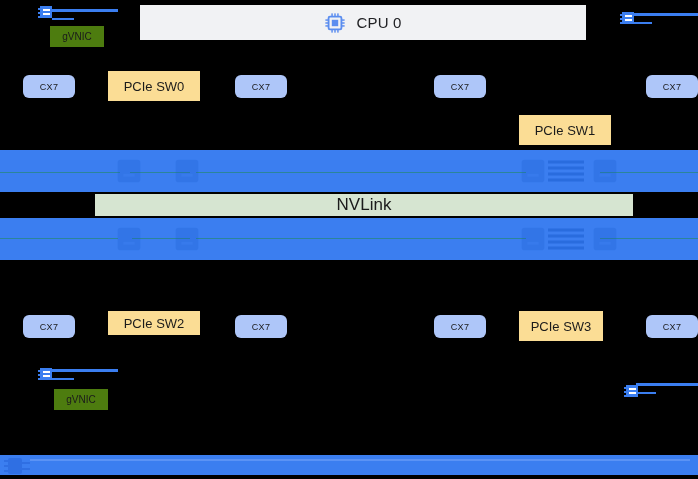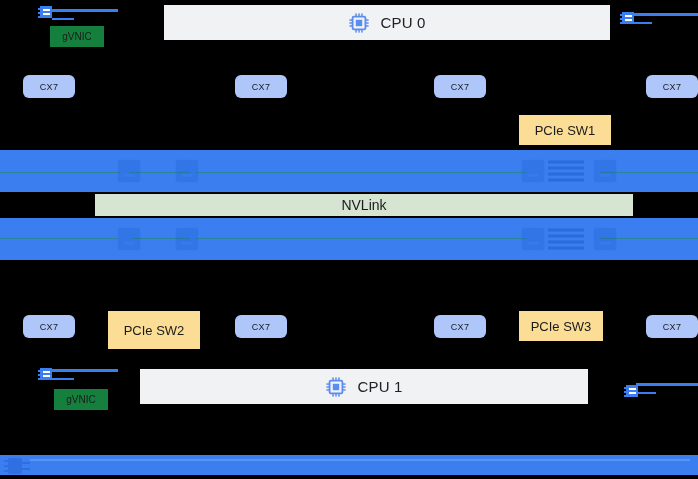--- a/index.html
+++ b/index.html
@@ -44,35 +44,35 @@
   }
   .pcie {
     background: #fbdd95;
     display: flex;
     align-items: center;
     justify-content: center;
     font-size: 13px;
     color: #1b1b1b;
   }
   .gvnic {
-    background: #15803d;
+    background: #4d7c0f;
     display: flex;
     align-items: center;
     justify-content: center;
     font-size: 10px;
     color: #1b1b1b;
   }
 
   
   .nvlink {
     background: #d6e5d1;
     display: flex;
     align-items: center;
     justify-content: center;
-    font-size: 14px;
+    font-size: 17px;
     color: #1b1b1b;
   }
 
   
   .gpu-band {
     background: #3b7ef0;
     overflow: hidden;
   }
   .gpu-band-inner {
     position: relative;
@@ -127,21 +127,21 @@
       <rect x="0" y="10" width="4" height="2" fill="#3b7ef0"></rect>
       <rect x="0" y="14" width="4" height="2" fill="#3b7ef0"></rect>
       <rect x="5" y="7" width="7" height="2" fill="#ffffff"></rect>
       <rect x="5" y="11" width="7" height="2" fill="#ffffff"></rect>
     </svg>
     <div class="nic-wire" style="left:14px; top:7px; width:66px;"></div>
     <div class="nic-wire" style="left:14px; top:16px; width:22px; height:2px;"></div>
   </div>
   <div class="abs gvnic" style="left:50px; top:26px; width:54px; height:21px;">gVNIC</div>
 
-  <div class="abs cpu-bar" style="left:140px; top:5px; width:446px; height:35px;margin-left:24px;">
+  <div class="abs cpu-bar" style="left:140px; top:5px; width:446px; height:35px;">
     <svg width="22" height="22" viewBox="0 0 24 24">
       <rect x="5" y="5" width="14" height="14" rx="1.5" fill="none" stroke="#5b8def" stroke-width="2"></rect>
       <rect x="8.5" y="8.5" width="7" height="7" fill="#5b8def"></rect>
       <g fill="#5b8def">
         <rect x="8" y="1.5" width="1.6" height="3"></rect>
         <rect x="11.2" y="1.5" width="1.6" height="3"></rect>
         <rect x="14.4" y="1.5" width="1.6" height="3"></rect>
         <rect x="8" y="19.5" width="1.6" height="3"></rect>
         <rect x="11.2" y="19.5" width="1.6" height="3"></rect>
         <rect x="14.4" y="19.5" width="1.6" height="3"></rect>
@@ -163,20 +163,21 @@
       <rect x="0" y="10" width="4" height="2" fill="#3b7ef0"></rect>
       <rect x="0" y="14" width="4" height="2" fill="#3b7ef0"></rect>
       <rect x="5" y="7" width="7" height="2" fill="#ffffff"></rect>
       <rect x="5" y="11" width="7" height="2" fill="#ffffff"></rect>
     </svg>
     <div class="nic-wire" style="left:12px; top:11px; width:66px;"></div>
     <div class="nic-wire" style="left:12px; top:20px; width:20px; height:2px;"></div>
   </div>
 
   <div class="abs cx7" style="left:23px; top:75px; width:52px; height:23px;">CX7</div>
+  <div class="abs pcie" style="left:108px; top:71px; width:92px; height:30px;">PCIe SW0</div>
   <div class="abs cx7" style="left:235px; top:75px; width:52px; height:23px;">CX7</div>
   <div class="abs cx7" style="left:434px; top:75px; width:52px; height:23px;">CX7</div>
   <div class="abs pcie" style="left:519px; top:71px; width:92px; height:30px;margin-top:44px;">PCIe SW1</div>
   <div class="abs cx7" style="left:646px; top:75px; width:52px; height:23px;">CX7</div>
 
   <div class="abs gpu-band" style="left:0px; top:150px; width:698px; height:42px;">
     <div class="gpu-band-inner">
       <div class="gpu-hline" style="left:0px; top:22px; width:120px;"></div>
       <div class="gpu-hline" style="left:130px; top:22px; width:60px;"></div>
       <div class="gpu-hline" style="left:196px; top:22px; width:330px;"></div>
@@ -233,61 +234,40 @@
       <div class="gpu-stack" style="left:548px; width:36px;">
         <i></i>
           <i></i>
           <i></i>
           <i></i>
       </div>
     </div>
   </div>
 
   <div class="abs cx7" style="left:23px; top:315px; width:52px; height:23px;">CX7</div>
-  <div class="abs pcie" style="left:108px; top:311px; width:92px; height:38px;">PCIe SW2</div>
+  <div class="abs pcie" style="left:108px; top:311px; width:92px; height:24px;">PCIe SW2</div>
   <div class="abs cx7" style="left:235px; top:315px; width:52px; height:23px;">CX7</div>
   <div class="abs cx7" style="left:434px; top:315px; width:52px; height:23px;">CX7</div>
   <div class="abs pcie" style="left:519px; top:311px; width:84px; height:30px;">PCIe SW3</div>
   <div class="abs cx7" style="left:646px; top:315px; width:52px; height:23px;">CX7</div>
 
   <div class="abs" style="left:38px; top:364px; width:82px; height:30px;">
     <svg class="nic-icon" style="left:0px; top:0px;" width="30" height="22" viewBox="0 0 30 22">
       <rect x="2" y="4" width="12" height="12" fill="#3b7ef0"></rect>
       <rect x="0" y="6" width="4" height="2" fill="#3b7ef0"></rect>
       <rect x="0" y="10" width="4" height="2" fill="#3b7ef0"></rect>
       <rect x="0" y="14" width="4" height="2" fill="#3b7ef0"></rect>
       <rect x="5" y="7" width="7" height="2" fill="#ffffff"></rect>
       <rect x="5" y="11" width="7" height="2" fill="#ffffff"></rect>
     </svg>
     <div class="nic-wire" style="left:14px; top:5px; width:66px;"></div>
     <div class="nic-wire" style="left:14px; top:14px; width:22px; height:2px;"></div>
   </div>
   <div class="abs gvnic" style="left:54px; top:389px; width:54px; height:21px;">gVNIC</div>
 
-  <div class="abs cpu-bar" style="left:140px; top:369px; width:448px; height:35px;">
-    <svg width="22" height="22" viewBox="0 0 24 24">
-      <rect x="5" y="5" width="14" height="14" rx="1.5" fill="none" stroke="#5b8def" stroke-width="2"></rect>
-      <rect x="8.5" y="8.5" width="7" height="7" fill="#5b8def"></rect>
-      <g fill="#5b8def">
-        <rect x="8" y="1.5" width="1.6" height="3"></rect>
-        <rect x="11.2" y="1.5" width="1.6" height="3"></rect>
-        <rect x="14.4" y="1.5" width="1.6" height="3"></rect>
-        <rect x="8" y="19.5" width="1.6" height="3"></rect>
-        <rect x="11.2" y="19.5" width="1.6" height="3"></rect>
-        <rect x="14.4" y="19.5" width="1.6" height="3"></rect>
-        <rect x="1.5" y="8" width="3" height="1.6"></rect>
-        <rect x="1.5" y="11.2" width="3" height="1.6"></rect>
-        <rect x="1.5" y="14.4" width="3" height="1.6"></rect>
-        <rect x="19.5" y="8" width="3" height="1.6"></rect>
-        <rect x="19.5" y="11.2" width="3" height="1.6"></rect>
-        <rect x="19.5" y="14.4" width="3" height="1.6"></rect>
-      </g>
-    </svg>
-    <span class="cpu-label">CPU 1</span>
-  </div>
 
   <div class="abs" style="left:624px; top:378px; width:74px; height:26px;">
     <svg class="nic-icon" style="left:0px; top:3px;" width="30" height="22" viewBox="0 0 30 22">
       <rect x="2" y="4" width="12" height="12" fill="#3b7ef0"></rect>
       <rect x="0" y="6" width="4" height="2" fill="#3b7ef0"></rect>
       <rect x="0" y="10" width="4" height="2" fill="#3b7ef0"></rect>
       <rect x="0" y="14" width="4" height="2" fill="#3b7ef0"></rect>
       <rect x="5" y="7" width="7" height="2" fill="#ffffff"></rect>
       <rect x="5" y="11" width="7" height="2" fill="#ffffff"></rect>
     </svg>

